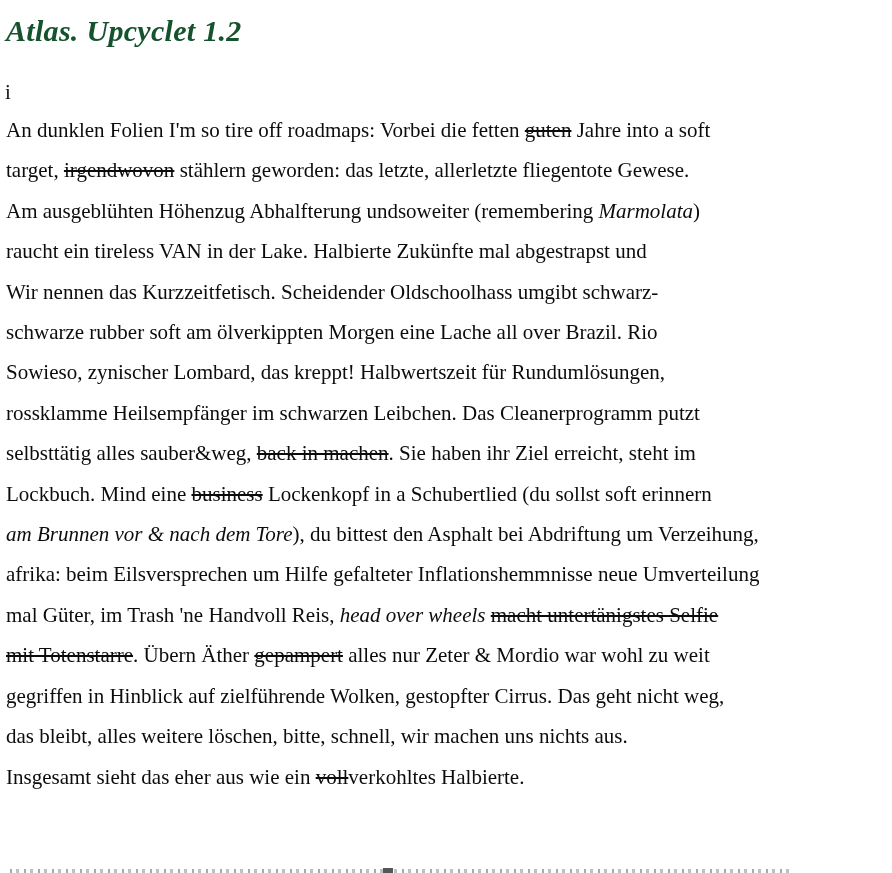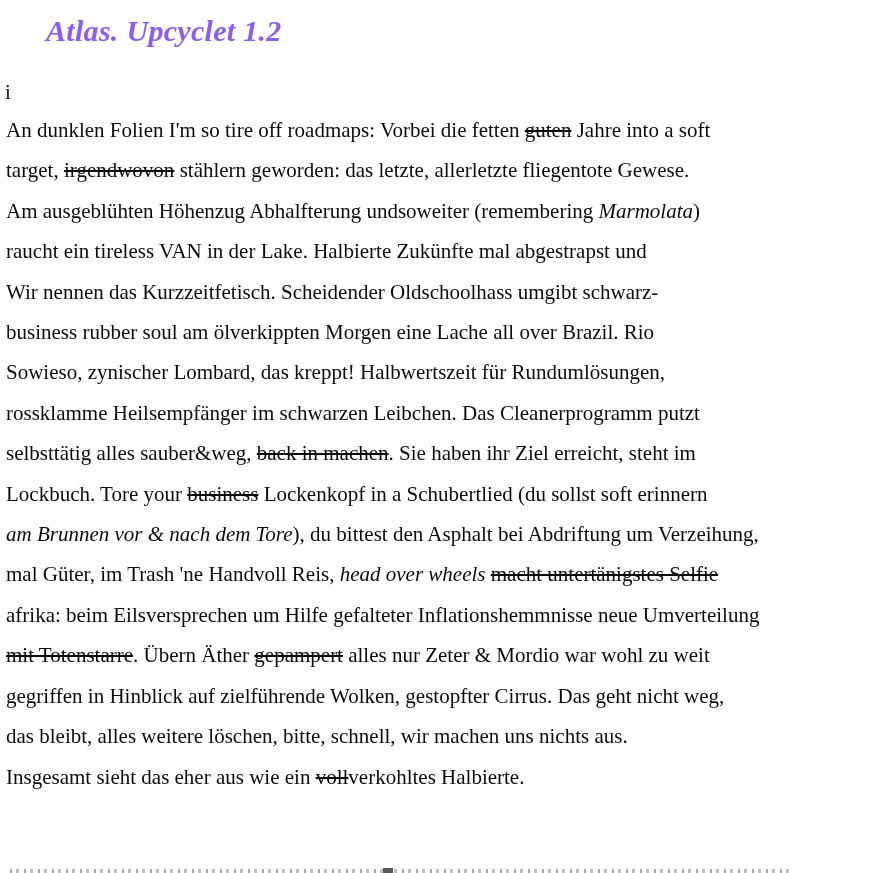--- a/index.html
+++ b/index.html
@@ -17,23 +17,22 @@
   }
   .doc-title {
     position: absolute;
     left: 6px;
     top: -7px;
     font-size: 30px;
     line-height: 36px;
     font-weight: bold;
     font-style: italic;
     letter-spacing: 0.3px;
-    color: #8b5cf6;
+    color: #14532d;
     white-space: nowrap;
-    margin-left: 40px;
   }
   .section-marker {
     position: absolute;
     left: 5px;
     top: 80px;
     font-size: 21px;
     line-height: 24px;
     color: #141414;
   }
   .poem {
@@ -85,28 +84,28 @@
 <h1 class="doc-title">Atlas. Upcyclet 1.2</h1>
 
 <div class="section-marker">i</div>
 
 <div class="poem">
     <div class="poem-line"><span>An dunklen Folien I'm so tire off roadmaps: Vorbei die fetten </span><span class="strike">guten</span><span> Jahre into a soft</span></div>
     <div class="poem-line"><span>target, </span><span class="strike">irgendwovon</span><span> stählern geworden: das letzte, allerletzte fliegentote Gewese.</span></div>
     <div class="poem-line"><span>Am ausgeblühten Höhenzug Abhalfterung undsoweiter (remembering </span><span class="italic">Marmolata</span><span>)</span></div>
     <div class="poem-line"><span>raucht ein tireless VAN in der Lake. Halbierte Zukünfte mal abgestrapst und</span></div>
     <div class="poem-line"><span>Wir nennen das Kurzzeitfetisch. Scheidender Oldschoolhass umgibt schwarz-</span></div>
-    <div class="poem-line"><span>business rubber soul am ölverkippten Morgen eine Lache all over Brazil. Rio</span></div>
+    <div class="poem-line"><span>schwarze rubber soft am ölverkippten Morgen eine Lache all over Brazil. Rio</span></div>
     <div class="poem-line"><span>Sowieso, zynischer Lombard, das kreppt! Halbwertszeit für Rundumlösungen,</span></div>
     <div class="poem-line"><span>rossklamme Heilsempfänger im schwarzen Leibchen. Das Cleanerprogramm putzt</span></div>
     <div class="poem-line"><span>selbsttätig alles sauber&amp;weg, </span><span class="strike">back in machen</span><span>. Sie haben ihr Ziel erreicht, steht im</span></div>
-    <div class="poem-line"><span>Lockbuch. Tore your </span><span class="strike">business</span><span> Lockenkopf in a Schubertlied (du sollst soft erinnern</span></div>
+    <div class="poem-line"><span>Lockbuch. Mind eine </span><span class="strike">business</span><span> Lockenkopf in a Schubertlied (du sollst soft erinnern</span></div>
     <div class="poem-line"><span class="italic">am Brunnen vor &amp; nach dem Tore</span><span>), du bittest den Asphalt bei Abdriftung um Verzeihung,</span></div>
+    <div class="poem-line"><span>afrika: beim Eilsversprechen um Hilfe gefalteter Inflationshemmnisse neue Umverteilung</span></div>
     <div class="poem-line"><span>mal Güter, im Trash 'ne Handvoll Reis, </span><span class="italic">head over wheels</span><span> </span><span class="strike">macht untertänigstes Selfie</span></div>
-    <div class="poem-line"><span>afrika: beim Eilsversprechen um Hilfe gefalteter Inflationshemmnisse neue Umverteilung</span></div>
     <div class="poem-line"><span class="strike">mit Totenstarre</span><span>. Übern Äther </span><span class="strike">gepampert</span><span> alles nur Zeter &amp; Mordio war wohl zu weit</span></div>
     <div class="poem-line"><span>gegriffen in Hinblick auf zielführende Wolken, gestopfter Cirrus. Das geht nicht weg,</span></div>
     <div class="poem-line"><span>das bleibt, alles weitere löschen, bitte, schnell, wir machen uns nichts aus.</span></div>
     <div class="poem-line"><span>Insgesamt sieht das eher aus wie ein </span><span class="strike">voll</span><span>verkohltes Halbierte.</span></div>
   </div>
 
 <div class="truncated-line">
   <span class="ascender-mark"></span>
 </div>
 

